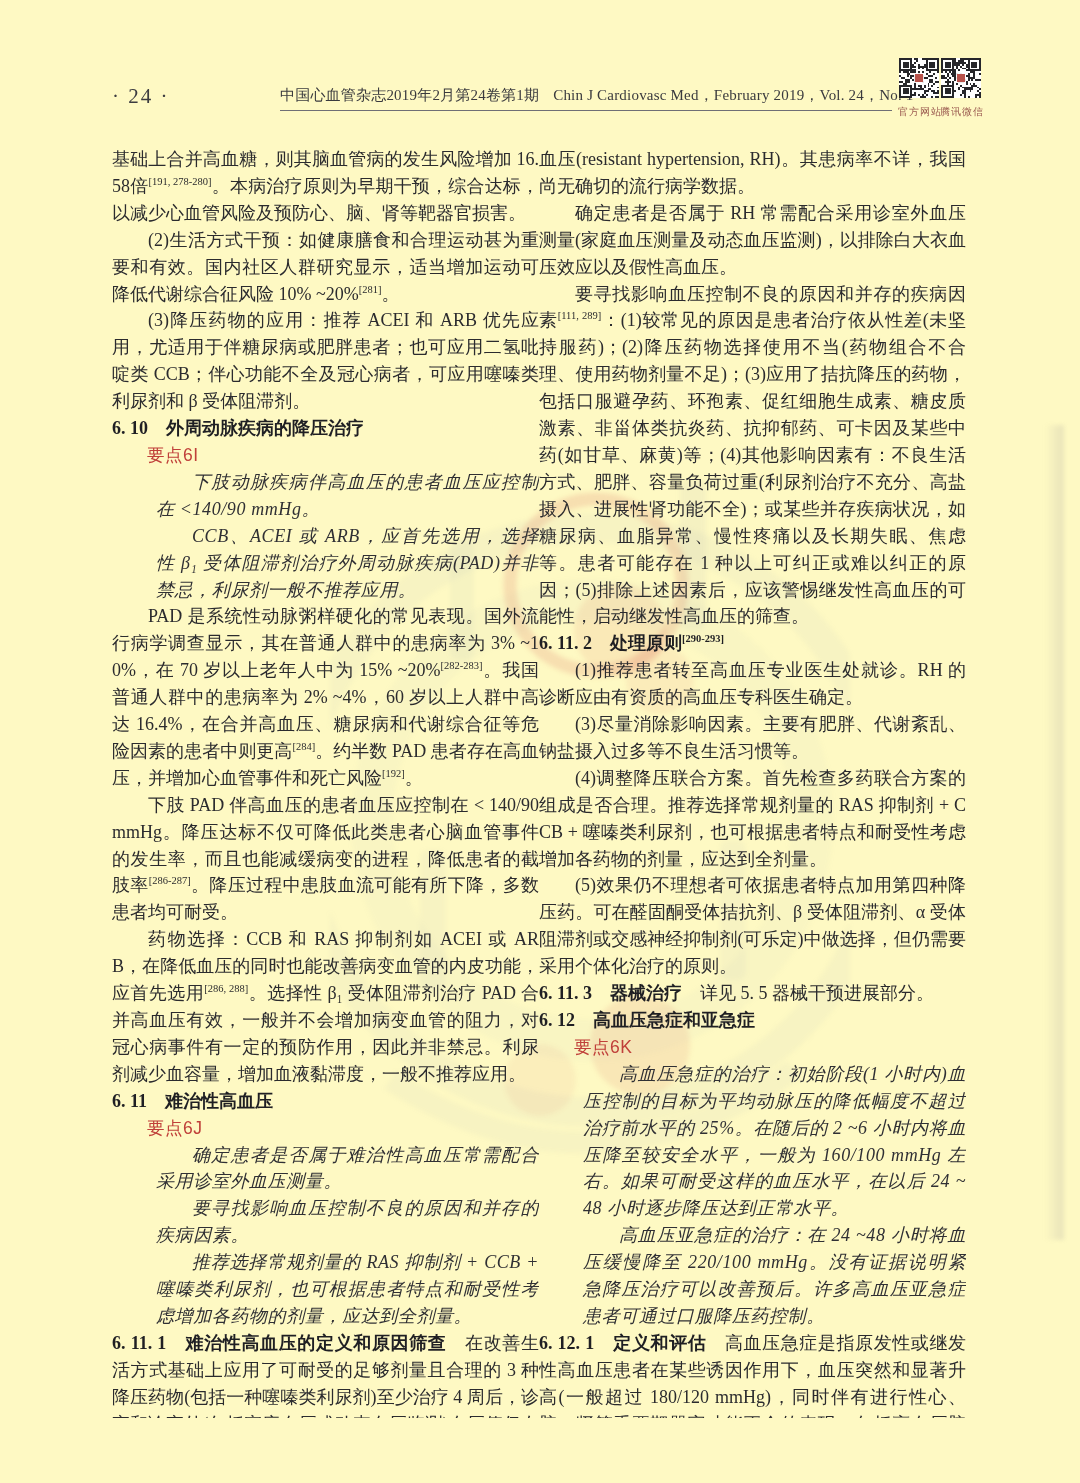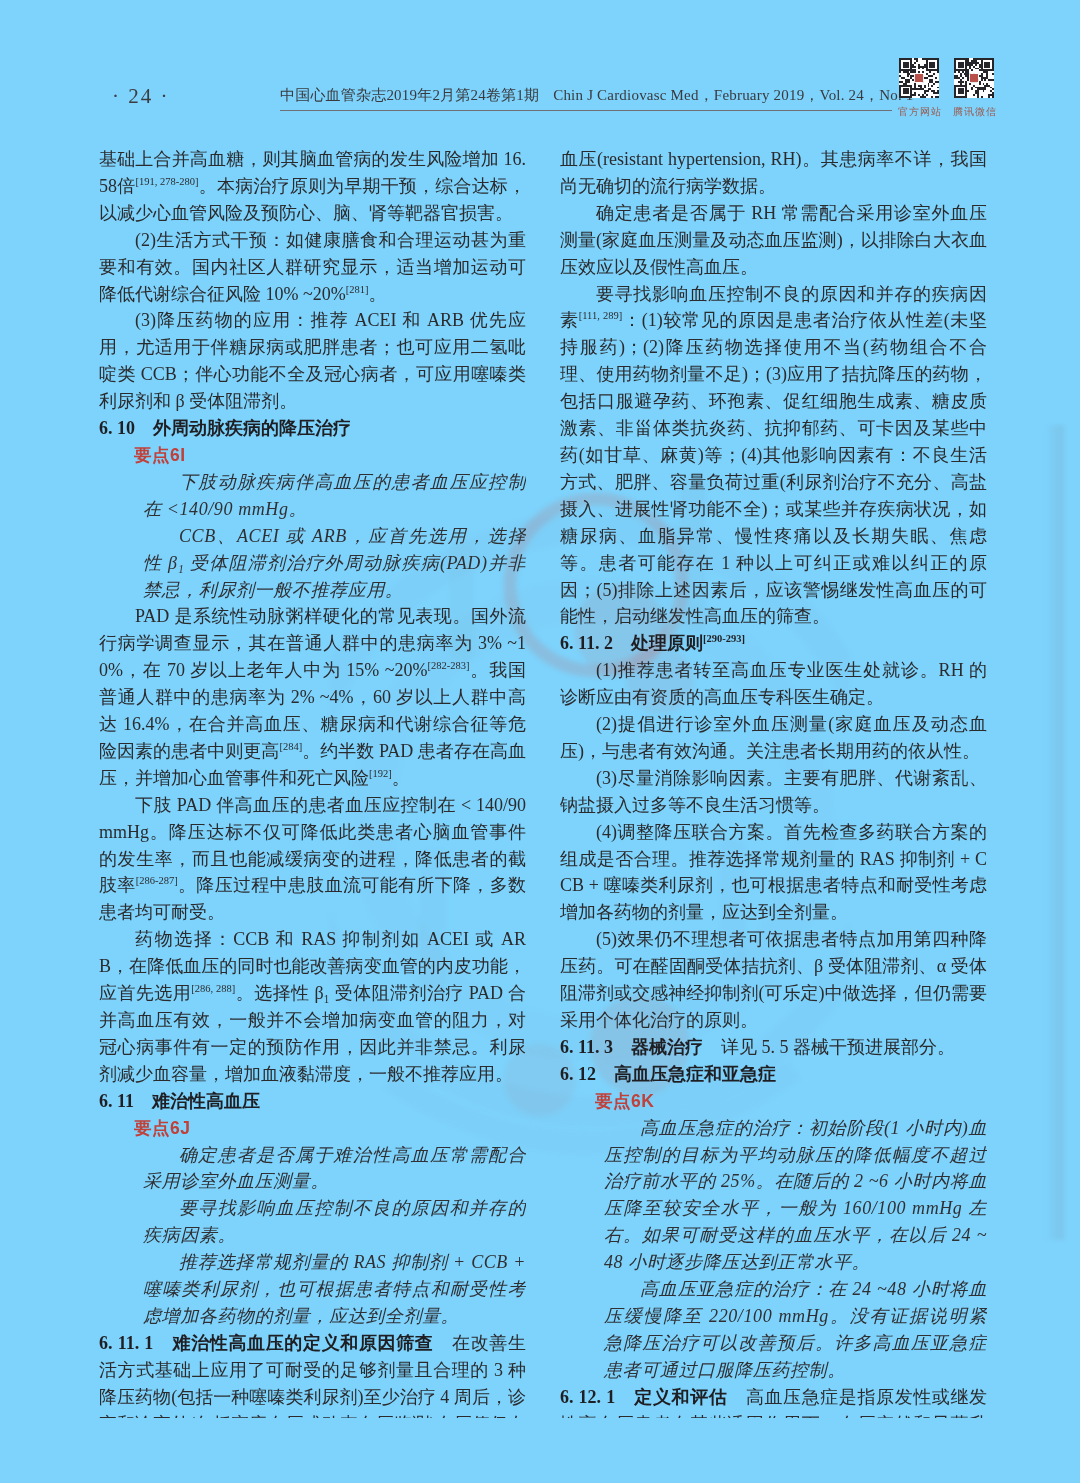--- a/index.html
+++ b/index.html
@@ -4,74 +4,74 @@
 <style>
   html,body{margin:0;padding:0;}
   body{
     width:1080px;height:1483px;
     background:#ffffff;
     font-family:"Liberation Serif","DejaVu Serif",serif;
     color:#2b2b2e;
     overflow:hidden;
     position:relative;
   }
-  .page{position:absolute;inset:0;background:#7dd3fc;padding-left:16px;}
+  .page{position:absolute;inset:0;background:#fef9c3;padding-left:16px;}
 
   
   .page-num{
     position:absolute;left:112px;top:84px;
     font-size:21px;color:#3c3c40;letter-spacing:2px;
   }
   .journal-line{
     position:absolute;left:280px;top:86px;width:612px;
     font-size:15px;color:#3a3a3e;
     border-bottom:1.5px solid #6f6f75;
     padding-bottom:5px;
     white-space:nowrap;
     letter-spacing:.2px;
   }
   .journal-line .en{margin-left:14px;}
   .qr-wrap{
     position:absolute;left:898px;top:58px;
-    display:flex;gap:13px;
+    display:flex;
   }
   .qr{width:42px;text-align:center;}
   .qr svg{width:40px;height:40px;shape-rendering:crispEdges;background:#fff;}
   .qr .qr-label{
     font-size:10px;color:#9b5b50;margin-top:3px;
     font-family:"Liberation Sans",sans-serif;
     white-space:nowrap;letter-spacing:1px;
   }
 
   
   .watermark{position:absolute;left:330px;top:420px;width:520px;height:830px;
     pointer-events:none;filter:blur(2.5px);}
   .scan-shade{
     position:absolute;right:16px;top:425px;width:20px;height:815px;
     background:linear-gradient(90deg,rgba(0,0,0,0),rgba(125,125,138,.16));
     filter:blur(2px);pointer-events:none;
   }
 
   
   .columns{
-    position:absolute;left:99px;top:146px;width:888px;
-    display:flex;gap:34px;
+    position:absolute;left:112px;top:146px;width:888px;
+    display:flex;
   }
   .col{width:427px;height:1272px;overflow:hidden;}
   .para{
     font-size:18px;line-height:26.9px;
     text-align:justify;text-justify:inter-character;
     word-break:break-all;
   }
   .para.p,.para.kp,.para.ki{text-indent:2em;}
   .para.cont,.para.h,.para.hr{text-indent:0;}
   .para.h{font-weight:600;color:#1f1f23;}
   .para.hr b{font-weight:700;color:#1f1f23;}
   .para.kp{
-    color:#c0403a;font-weight:700;
+    color:#c0403a;font-weight:400;
     font-family:"Liberation Sans","DejaVu Sans",sans-serif;
     font-size:17.5px;letter-spacing:.5px;
   }
   .para.ki{font-style:italic;letter-spacing:.6px;color:#303034;margin-left:44px;}
   .para sup{
     font-size:10.5px;line-height:0;vertical-align:7px;letter-spacing:0;
     font-style:normal;
   }
 </style>
 </head>
@@ -395,21 +395,20 @@
         <div class="para ki"><span>要寻找影响血压控制不良的原因和并存的疾病因素。</span></div>
         <div class="para ki"><span>推荐选择常规剂量的 RAS 抑制剂 + CCB + 噻嗪类利尿剂，也可根据患者特点和耐受性考虑增加各药物的剂量，应达到全剂量。</span></div>
         <div class="para hr"><b>6. 11. 1　难治性高血压的定义和原因筛查</b><span>　在改善生活方式基础上应用了可耐受的足够剂量且合理的 3 种降压药物(包括一种噻嗪类利尿剂)至少治疗 4 周后，诊室和诊室外(包括家庭血压或动态血压监测)血压值仍在目标水平之上，或至少需要 4 种药物才能使血压达标时，称为难治性高</span></div>
       </div>
     <div class="col">
         <div class="para cont"><span>血压(resistant hypertension, RH)。其患病率不详，我国尚无确切的流行病学数据。</span></div>
         <div class="para p"><span>确定患者是否属于 RH 常需配合采用诊室外血压测量(家庭血压测量及动态血压监测)，以排除白大衣血压效应以及假性高血压。</span></div>
         <div class="para p"><span>要寻找影响血压控制不良的原因和并存的疾病因素</span><sup>[111, 289]</sup><span>：(1)较常见的原因是患者治疗依从性差(未坚持服药)；(2)降压药物选择使用不当(药物组合不合理、使用药物剂量不足)；(3)应用了拮抗降压的药物，包括口服避孕药、环孢素、促红细胞生成素、糖皮质激素、非甾体类抗炎药、抗抑郁药、可卡因及某些中药(如甘草、麻黄)等；(4)其他影响因素有：不良生活方式、肥胖、容量负荷过重(利尿剂治疗不充分、高盐摄入、进展性肾功能不全)；或某些并存疾病状况，如糖尿病、血脂异常、慢性疼痛以及长期失眠、焦虑等。患者可能存在 1 种以上可纠正或难以纠正的原因；(5)排除上述因素后，应该警惕继发性高血压的可能性，启动继发性高血压的筛查。</span></div>
         <div class="para h"><span>6. 11. 2　处理原则</span><sup>[290-293]</sup></div>
         <div class="para p"><span>(1)推荐患者转至高血压专业医生处就诊。RH 的诊断应由有资质的高血压专科医生确定。</span></div>
-        <div class="para p"><span>(2)提倡进行诊室外血压测量(家庭血压及动态血压)，与患者有效沟通。关注患者长期用药的依从性。</span></div>
         <div class="para p"><span>(3)尽量消除影响因素。主要有肥胖、代谢紊乱、钠盐摄入过多等不良生活习惯等。</span></div>
         <div class="para p"><span>(4)调整降压联合方案。首先检查多药联合方案的组成是否合理。推荐选择常规剂量的 RAS 抑制剂 + CCB + 噻嗪类利尿剂，也可根据患者特点和耐受性考虑增加各药物的剂量，应达到全剂量。</span></div>
         <div class="para p"><span>(5)效果仍不理想者可依据患者特点加用第四种降压药。可在醛固酮受体拮抗剂、β 受体阻滞剂、α 受体阻滞剂或交感神经抑制剂(可乐定)中做选择，但仍需要采用个体化治疗的原则。</span></div>
         <div class="para hr"><b>6. 11. 3　器械治疗</b><span>　详见 5. 5 器械干预进展部分。</span></div>
         <div class="para h"><span>6. 12　高血压急症和亚急症</span></div>
         <div class="para kp"><span>要点6K</span></div>
         <div class="para ki"><span>高血压急症的治疗：初始阶段(1 小时内)血压控制的目标为平均动脉压的降低幅度不超过治疗前水平的 25%。在随后的 2 ~6 小时内将血压降至较安全水平，一般为 160/100 mmHg 左右。如果可耐受这样的血压水平，在以后 24 ~48 小时逐步降压达到正常水平。</span></div>
         <div class="para ki"><span>高血压亚急症的治疗：在 24 ~48 小时将血压缓慢降至 220/100 mmHg。没有证据说明紧急降压治疗可以改善预后。许多高血压亚急症患者可通过口服降压药控制。</span></div>
         <div class="para hr"><b>6. 12. 1　定义和评估</b><span>　高血压急症是指原发性或继发性高血压患者在某些诱因作用下，血压突然和显著升高(一般超过 180/120 mmHg)，同时伴有进行性心、脑、肾等重要靶器官功能不全的表现。包括高血压脑病、高血压伴颅内出血(脑</span></div>
       </div>

